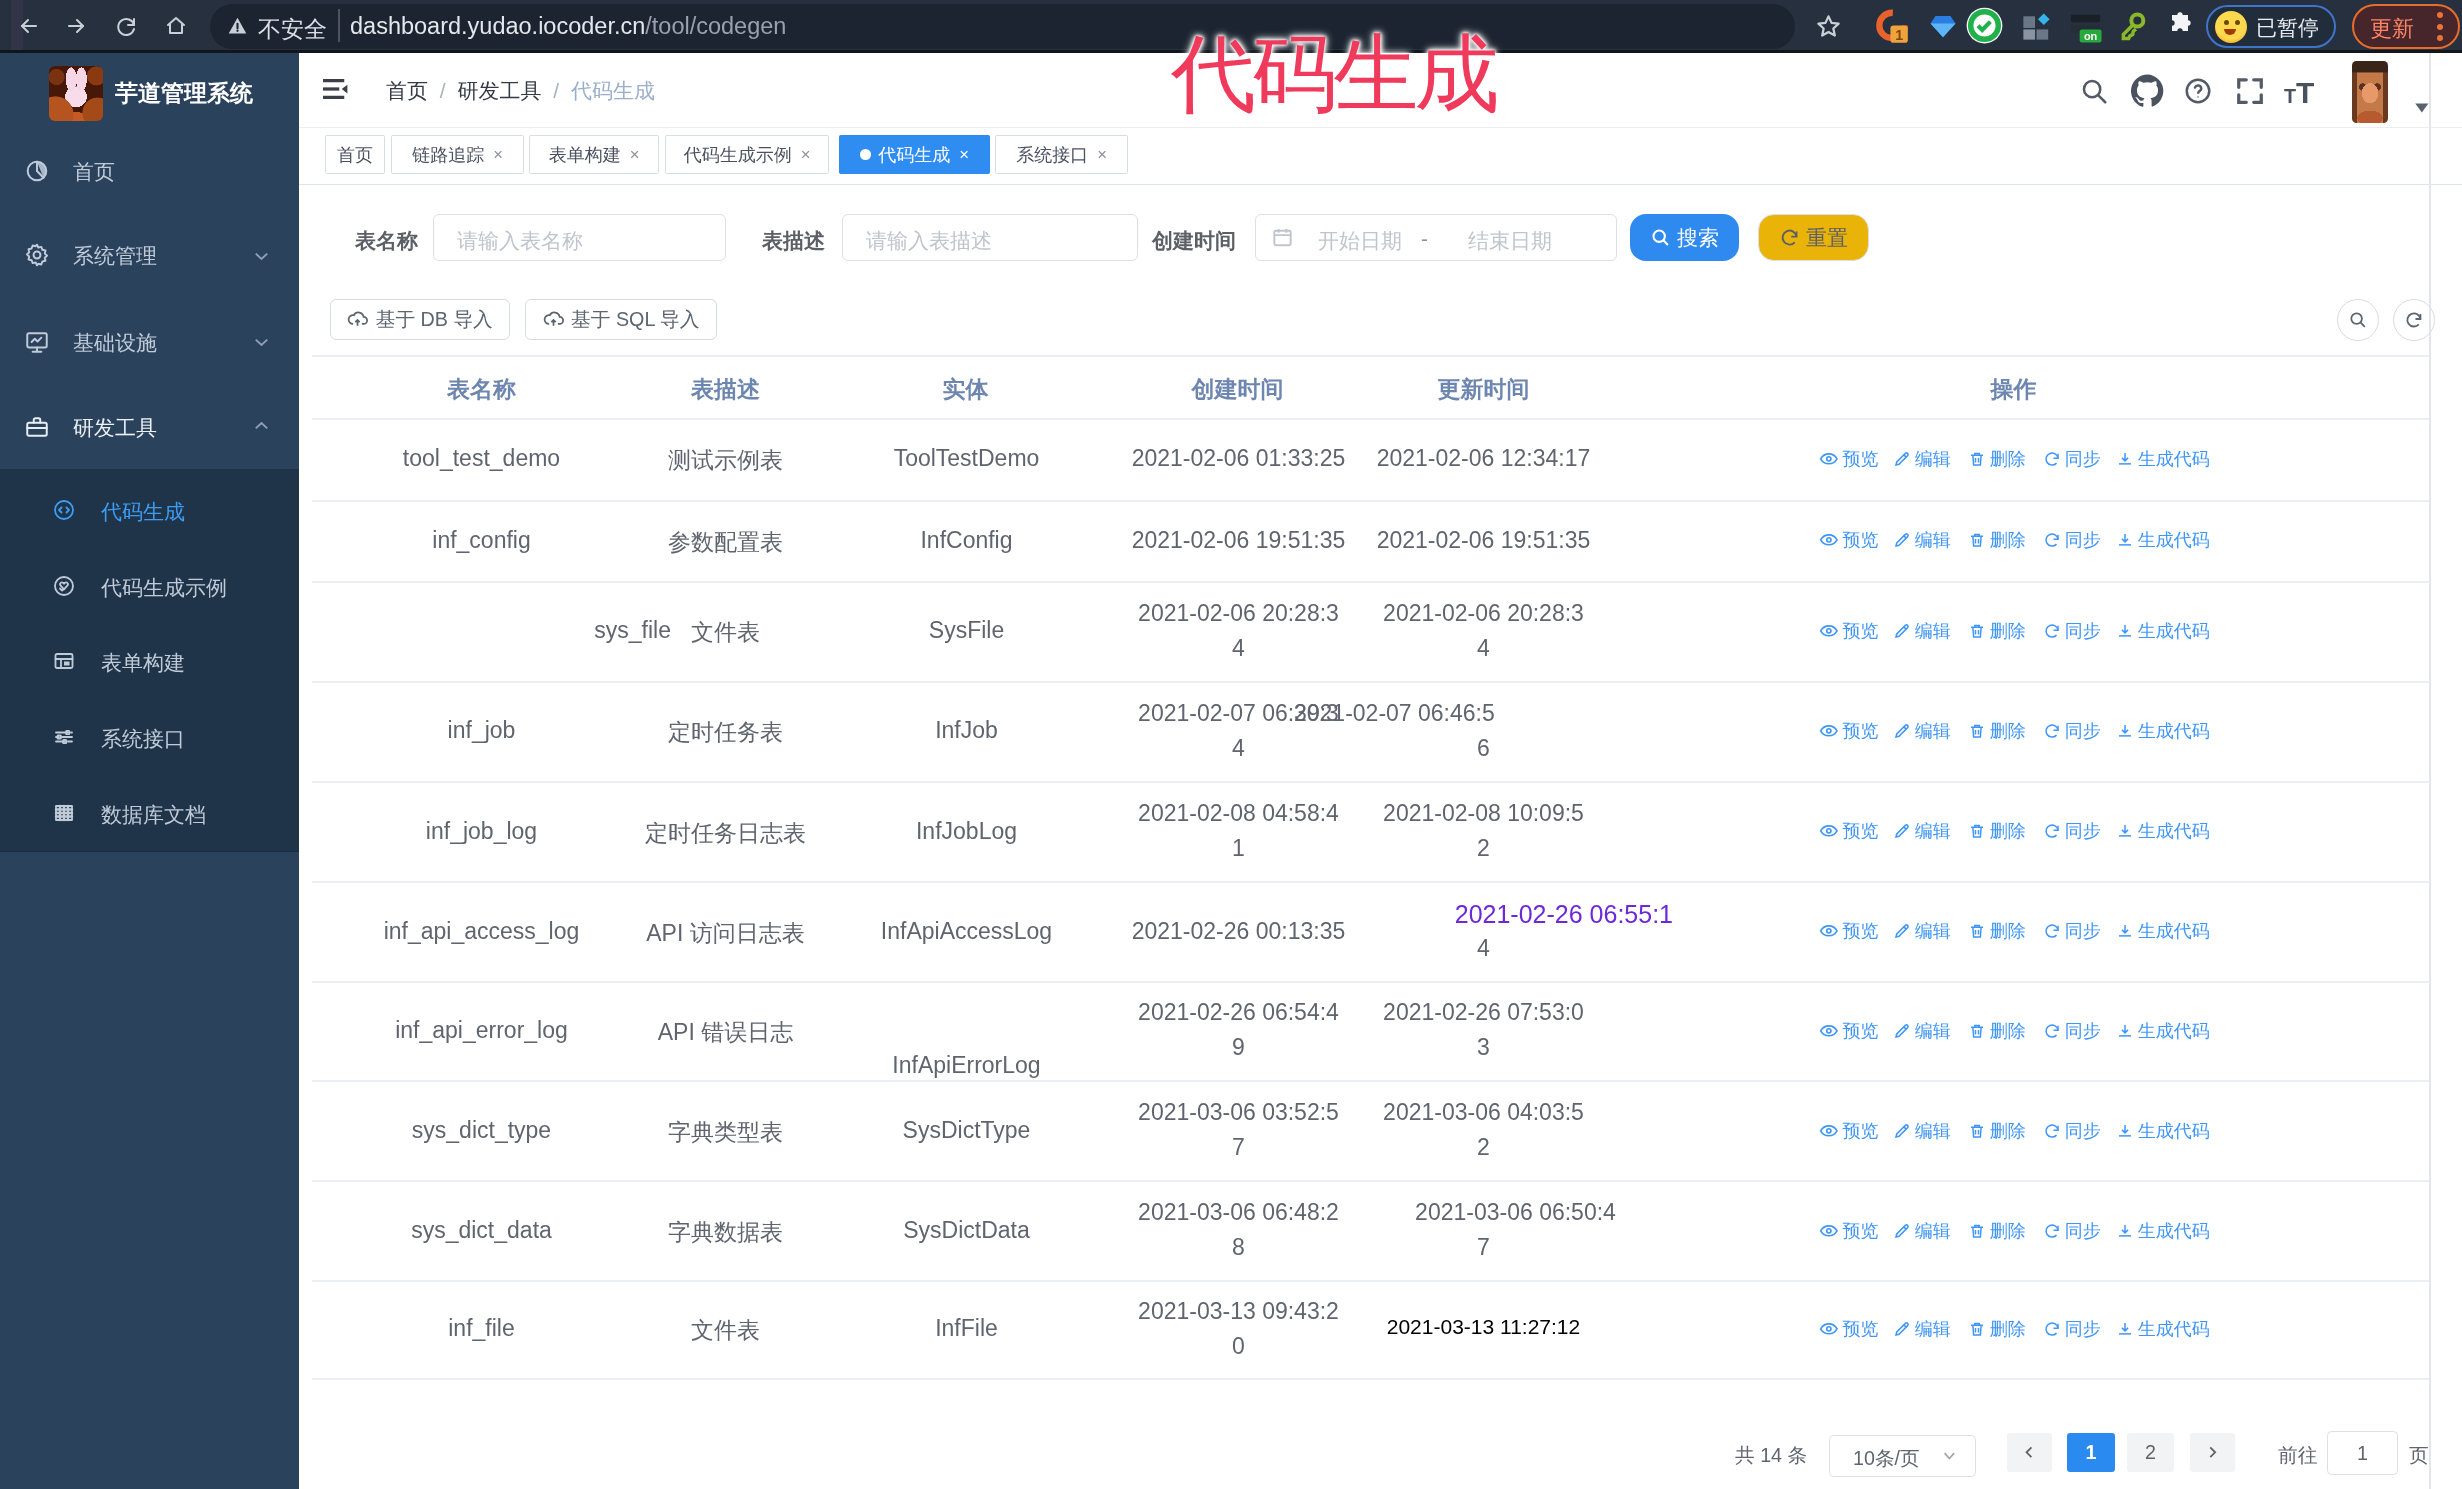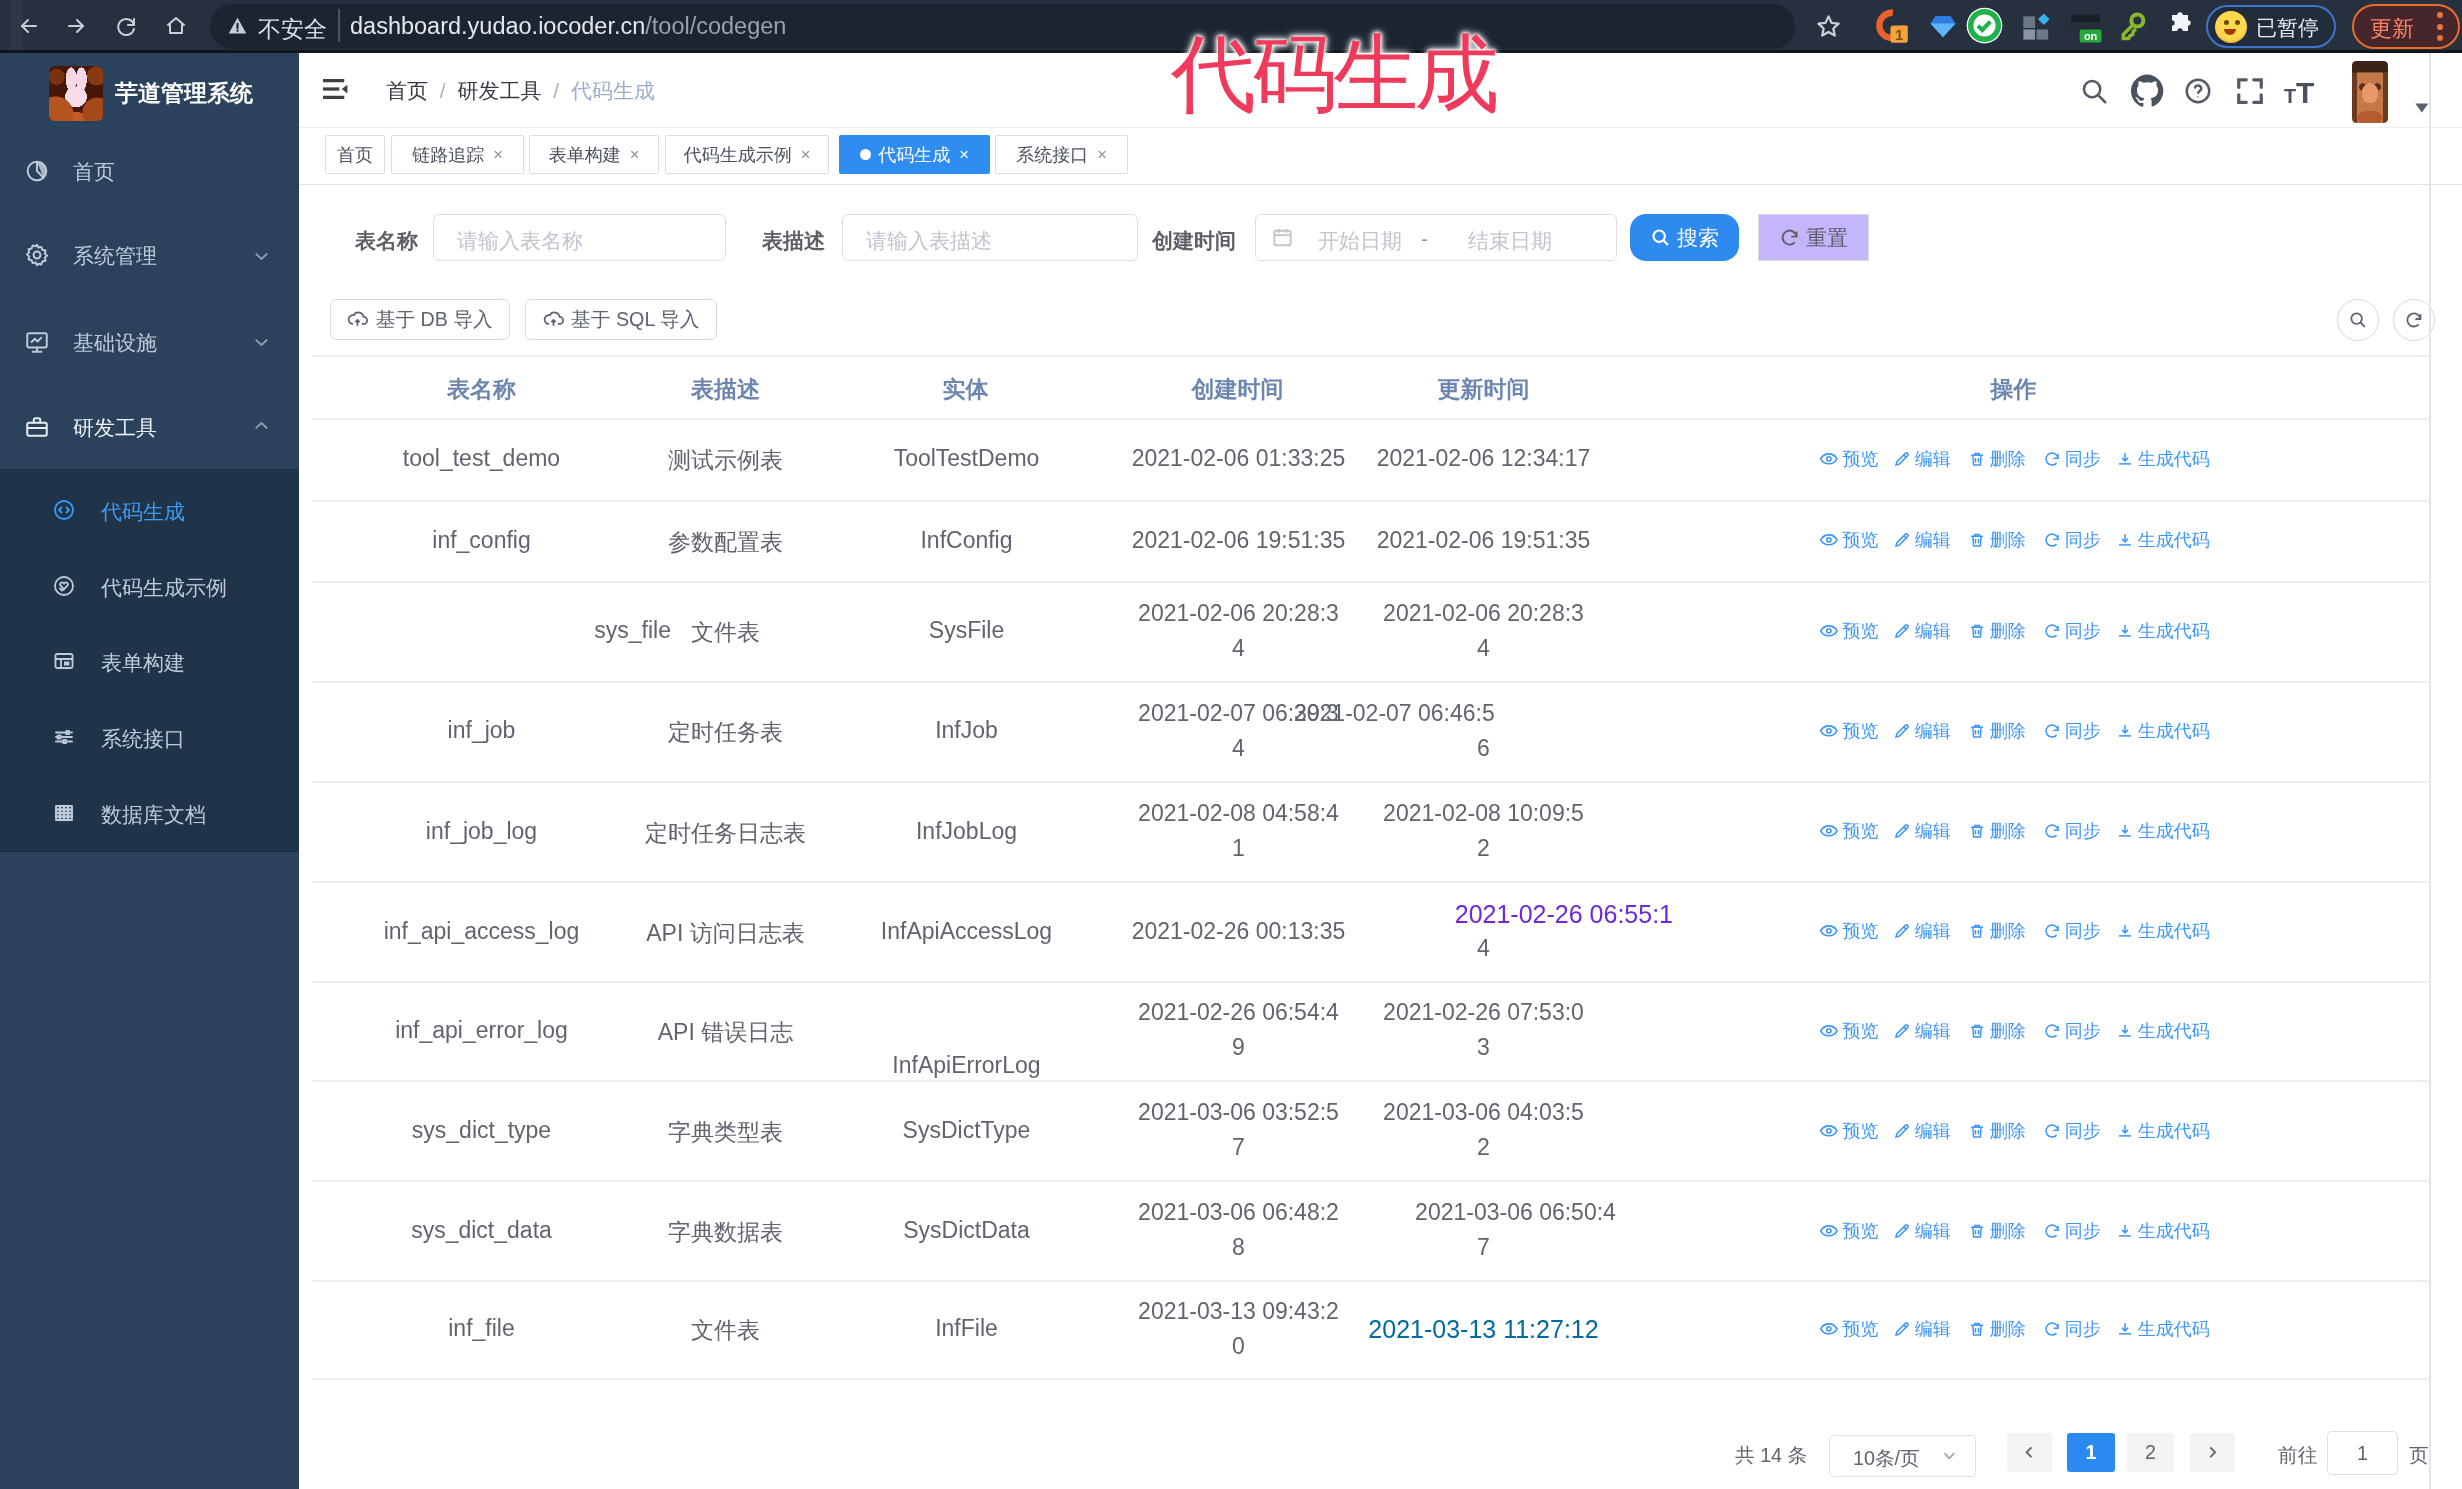--- a/index.html
+++ b/index.html
@@ -197,21 +197,21 @@
     <rect x="3.5" y="5" width="17" height="15" rx="1.5"></rect>
     <path d="M3.5 9.5h17M8 3v4M16 3v4"></path>
   </svg>
 <div class="a" style="left:1318px;top:227px;font-size:21px;color:#bfc4cd">开始日期</div>
 <div class="a" style="left:1421px;top:227px;font-size:21px;color:#8a919c">-</div>
 <div class="a" style="left:1468px;top:227px;font-size:21px;color:#bfc4cd">结束日期</div>
 <div class="a" style="left:1630px;top:214px;width:109px;height:47px;background:#2f8af0;border-radius:16px;display:flex;align-items:center;justify-content:center;color:#fff;font-size:21px"><svg width="21" height="21" viewBox="0 0 24 24" fill="none" stroke="#fff" stroke-width="2.4" style="margin-right:6px">
       <circle cx="10.5" cy="10.5" r="6.5"></circle>
       <path d="M15.5 15.5L20.5 20.5"></path>
     </svg>搜索</div>
-<div class="a" style="left:1758px;top:214px;width:111px;height:47px;background:#c4b5fd;border:1.5px solid #dcdfe6;border-radius:0;display:flex;align-items:center;justify-content:center;color:#5c6066;font-size:21px"><svg width="21" height="21" viewBox="0 0 24 24" fill="none" stroke="#5c6066" stroke-width="2.2" style="margin-right:6px">
+<div class="a" style="left:1758px;top:214px;width:111px;height:47px;background:#eab308;border:1.5px solid #dcdfe6;border-radius:16px;display:flex;align-items:center;justify-content:center;color:#5c6066;font-size:21px"><svg width="21" height="21" viewBox="0 0 24 24" fill="none" stroke="#5c6066" stroke-width="2.2" style="margin-right:6px">
       <path d="M20 11a8 8 0 1 0-2 6.5"></path>
       <path d="M20 5v6h-6"></path>
     </svg>重置</div>
 <div class="a" style="left:330px;top:299px;width:180px;height:41px;background:#fff;border:1.5px solid #d6dae2;border-radius:6px;display:flex;align-items:center;justify-content:center;color:#5c6470;font-size:19.7px"><svg width="21" height="21" viewBox="0 0 24 24" fill="none" stroke="#5c6470" stroke-width="2" style="margin-right:7.6px">
       <path d="M7 17a5 5 0 1 1 .8-9.9A6 6 0 0 1 19 9a4 4 0 0 1 0 8h-2"></path>
       <path d="M12 19v-6M9.5 15L12 12.5 14.5 15"></path>
     </svg>基于 DB 导入</div>
 <div class="a" style="left:525px;top:299px;width:192px;height:41px;background:#fff;border:1.5px solid #d6dae2;border-radius:6px;display:flex;align-items:center;justify-content:center;color:#5c6470;font-size:19.7px"><svg width="21" height="21" viewBox="0 0 24 24" fill="none" stroke="#5c6470" stroke-width="2" style="margin-right:7.6px">
       <path d="M7 17a5 5 0 1 1 .8-9.9A6 6 0 0 1 19 9a4 4 0 0 1 0 8h-2"></path>
       <path d="M12 19v-6M9.5 15L12 12.5 14.5 15"></path>
@@ -616,21 +616,21 @@
       <path d="M4 18.5h16"></path>
     </svg>
     <span style="margin-left:3.8px">生成代码</span>
   </div>
 <div class="a" style="left:312px;top:1280px;width:2118px;height:1.5px;background:#ebeef5"></div>
 <div class="a" style="left:292px;top:1315px;width:379px;text-align:center;font-size:23px;color:#5f646e;white-space:nowrap">inf_file</div>
 <div class="a" style="left:536px;top:1315px;width:379px;text-align:center;font-size:23px;color:#5f646e;white-space:nowrap">文件表</div>
 <div class="a" style="left:777px;top:1315px;width:379px;text-align:center;font-size:23px;color:#5f646e;white-space:nowrap">InfFile</div>
 <div class="a" style="left:1049px;top:1298px;width:379px;text-align:center;font-size:23px;color:#5f646e;white-space:nowrap">2021-03-13 09:43:2</div>
 <div class="a" style="left:1049px;top:1333px;width:379px;text-align:center;font-size:23px;color:#5f646e;white-space:nowrap">0</div>
-<div class="a" style="left:1294px;top:1315px;width:379px;text-align:center;font-size:25px;color:#0369a1;white-space:nowrap">2021-03-13 11:27:12</div>
+<div class="a" style="left:1294px;top:1315px;width:379px;text-align:center;font-size:21px;color:#000000;white-space:nowrap">2021-03-13 11:27:12</div>
 <div class="a" style="left:1819px;top:1316px;height:26px;display:flex;align-items:center;font-size:18px;color:#3f96f5;white-space:nowrap">
     <svg width="19.7" height="19.7" viewBox="0 0 24 24" fill="none" stroke="#3f96f5" stroke-width="2">
       <path d="M2 12s3.5-6 10-6 10 6 10 6-3.5 6-10 6-10-6-10-6z"></path>
       <circle cx="12" cy="12" r="2.6"></circle>
     </svg>
     <span style="margin-left:3.8px">预览</span>
   </div>
 <div class="a" style="left:1893px;top:1316px;height:26px;display:flex;align-items:center;font-size:18px;color:#3f96f5;white-space:nowrap">
     <svg width="18" height="18" viewBox="0 0 24 24" fill="none" stroke="#3f96f5" stroke-width="2">
       <path d="M4 20l1-4L16.5 4.5a2 2 0 0 1 3 3L8 19z"></path>

